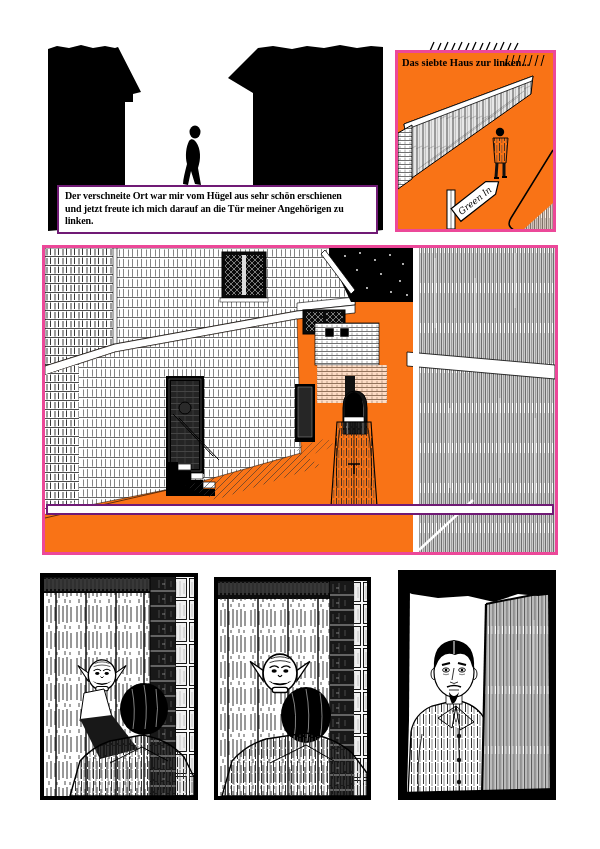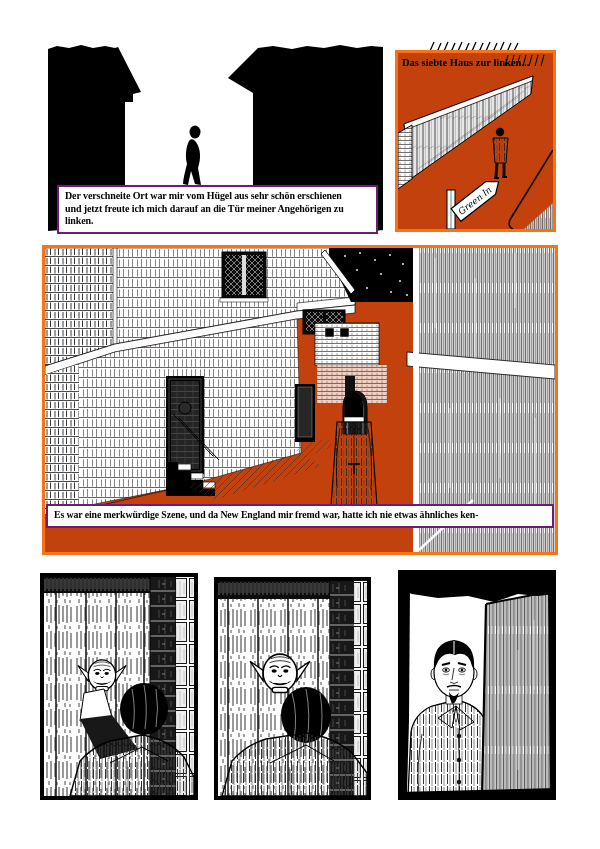--- a/index.html
+++ b/index.html
@@ -1,19 +1,19 @@
 <!DOCTYPE html>
 <html><head>
 <meta charset="utf-8">
 <style>
   html,body{margin:0;padding:0;background:#ffffff;}
   .page{position:relative;width:600px;height:849px;background:#ffffff;overflow:hidden;
         font-family:"Liberation Serif",serif;color:#000;}
   .abs{position:absolute;}
-  .panel-border3{border:3px solid #f97316;box-sizing:border-box;background:#c2410c;overflow:hidden;}
+  .panel-border3{border:3px solid #ec4899;box-sizing:border-box;background:#f97316;overflow:hidden;}
   .panel-border4{border:4px solid #000;box-sizing:border-box;background:#fff;overflow:hidden;}
   .caption{position:absolute;background:#fff;border:2px solid #701a75;box-sizing:border-box;
            padding:3px 6px 4px 6px;font-weight:bold;z-index:5;}
   .caption .cap-line{white-space:nowrap;}
   #caption1{left:57px;top:185px;width:321px;font-size:10px;line-height:12.6px;letter-spacing:-0.1px;}
   #caption3{left:46px;top:504px;width:508px;font-size:9.8px;line-height:12.8px;letter-spacing:-0.1px;}
   #caption2{position:absolute;left:4px;top:3px;width:151px;font-size:10.5px;font-weight:bold;
             line-height:13px;background:transparent;z-index:4;}
   svg{display:block;}
 </style>
@@ -262,21 +262,20 @@
         <rect x="299" y="169" width="20" height="5" fill="#fff" stroke="#000" stroke-width="0.6"></rect>
         <polygon points="292,174 326,174 332,258 286,258" fill="url(#coatP)" stroke="#000" stroke-width="1.1"></polygon>
         <path d="M309,174 V258" stroke="#000" stroke-width="0.6"></path>
         <path d="M295,180 Q290,210 292,240 M323,180 Q328,210 326,242" stroke="#000" stroke-width="0.7" fill="none"></path>
         <path d="M303,216 h12 M309,216 v10" stroke="#000" stroke-width="1.4"></path>
       </g>
     </svg>
   </div>
 
   <div class="caption" id="caption3">
-    <div class="cap-line">Es war eine merkwürdige Szene, und da New England mir fremd war, hatte ich nie etwas ähnliches ken-</div>
   </div>
 
   <div class="abs panel-border4" style="left:40px;top:573px;width:158px;height:227px;">
     <svg width="150" height="219" viewBox="0 0 150 219">
       <rect x="0" y="0" width="150" height="16" fill="url(#denseV)"></rect>
       <path d="M0,16 H150" stroke="#000" stroke-width="1"></path>
       <rect x="0" y="16" width="106" height="203" fill="url(#plank)"></rect>
       <path d="M12,16 V219 M42,16 V219 M72,16 V219 M100,16 V219" stroke="#000" stroke-width="1.4"></path>
       <rect x="106" y="0" width="26" height="219" fill="url(#stoneDark)"></rect>
       <path d="M106,0 V219 M132,0 V219" stroke="#000" stroke-width="1"></path>

